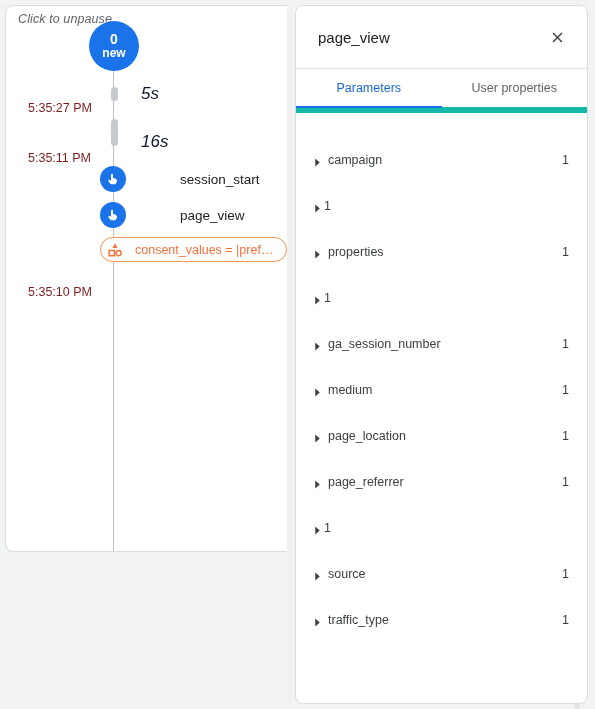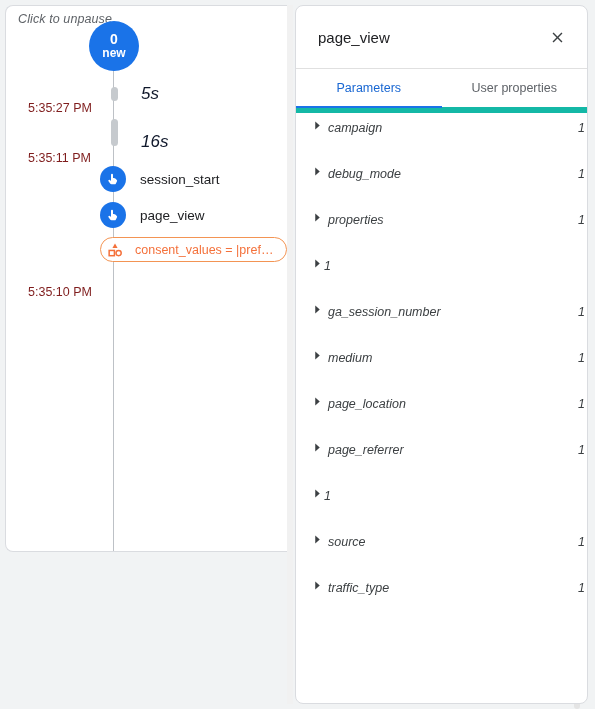--- a/index.html
+++ b/index.html
@@ -100,20 +100,21 @@
     left: 22px;
   }
 
   
   .ev {
     position: absolute;
     left: 94px;
     display: flex;
     align-items: center;
     height: 26px;
+    gap: 40px;
   }
   .ev-icon {
     width: 26px;
     height: 26px;
     border-radius: 50%;
     background: #1a73e8;
     display: flex;
     align-items: center;
     justify-content: center;
     flex: none;
@@ -240,25 +241,24 @@
     bottom: -1px;
     height: 2.5px;
     background: #1a73e8;
   }
   .params-list {
     padding-top: 8px;
   }
   .param-row {
     height: 46px;
     display: flex;
-    align-items: flex-start;
-    padding: 0 2px 0 14px;
+    align-items: flex-end;
+    padding: 0 18px 0 14px;
     box-sizing: border-box;
     cursor: pointer;
-    font-style: italic;
   }
   .param-arrow {
     width: 14px;
     flex: none;
     display: flex;
     align-items: center;
     justify-content: center;
   }
   .param-name {
     margin-left: 4px;
@@ -363,21 +363,20 @@
         <span class="param-name">campaign</span>
         <span class="param-count">1</span>
       </div>
 
       <div class="param-row">
         <span class="param-arrow">
           <svg width="9" height="9" viewBox="0 0 10 10">
               <path fill="#3c4043" d="M2.5 0.5 7.5 5 2.5 9.5z"></path>
             </svg>
         </span>
-        <span class="param-name">debug_mode</span>
         <span class="param-count">1</span>
       </div>
 
       <div class="param-row">
         <span class="param-arrow">
           <svg width="9" height="9" viewBox="0 0 10 10">
               <path fill="#3c4043" d="M2.5 0.5 7.5 5 2.5 9.5z"></path>
             </svg>
         </span>
         <span class="param-name">properties</span>

